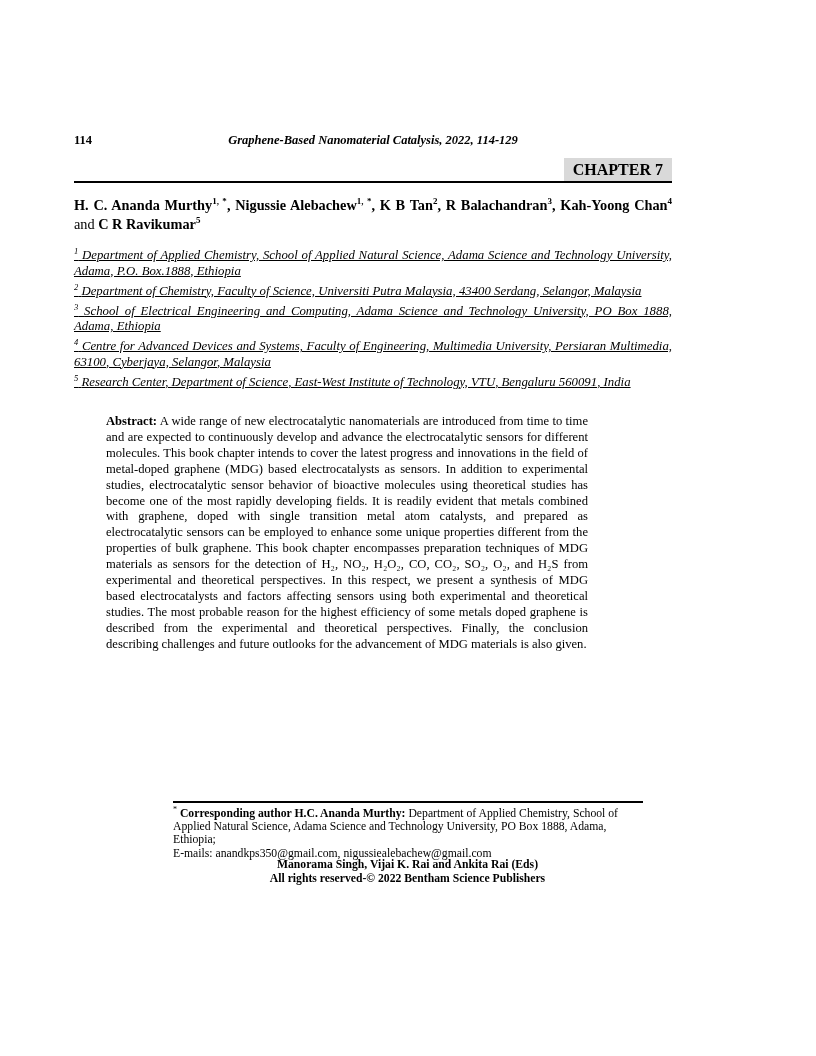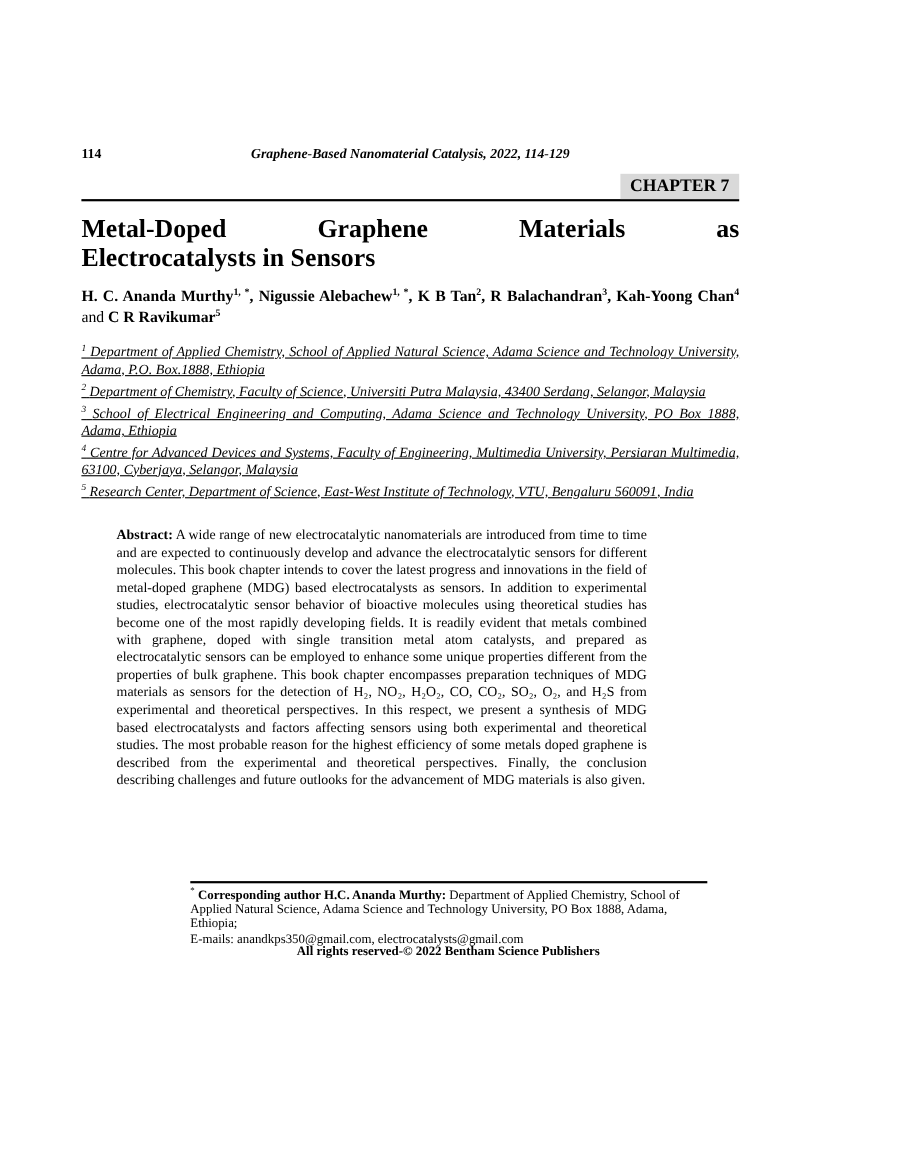--- a/index.html
+++ b/index.html
@@ -96,40 +96,37 @@
 
     <div class="header">
       <span class="pageno">114</span>
       <span class="running">Graphene-Based Nanomaterial Catalysis, 2022, 114-129</span>
     </div>
 
     <div class="chapter-row">
       <span class="chapter-label" style="background-color:#d9d9d9">CHAPTER 7</span>
     </div>
 
-    <h1 class="title">
-      <span class="title-line1">Metal-Doped Graphene Materials as</span>
-      <span class="title-line2">Electrocatalysts in Sensors</span>
-    </h1>
 
     <p class="authors"><span></span><span>H. C. Ananda Murthy</span><sup>1, *</sup><span>, </span><span>Nigussie Alebachew</span><sup>1, *</sup><span>, </span><span>K B Tan</span><sup>2</sup><span>, </span><span>R Balachandran</span><sup>3</sup><span>, </span><span>Kah-Yoong Chan</span><sup>4</sup><span class="plain"> and </span><span>C R Ravikumar</span><sup>5</sup></p>
 
     <div class="affiliations">
       <p class="aff"><sup>1</sup> <span>Department of Applied Chemistry, School of Applied Natural Science, Adama Science and Technology University, Adama, P.O. Box.1888, Ethiopia</span></p>
       <p class="aff"><sup>2</sup> <span>Department of Chemistry, Faculty of Science, Universiti Putra Malaysia, 43400 Serdang, Selangor, Malaysia</span></p>
       <p class="aff"><sup>3</sup> <span>School of Electrical Engineering and Computing, Adama Science and Technology University, PO Box 1888, Adama, Ethiopia</span></p>
       <p class="aff"><sup>4</sup> <span>Centre for Advanced Devices and Systems, Faculty of Engineering, Multimedia University, Persiaran Multimedia, 63100, Cyberjaya, Selangor, Malaysia</span></p>
       <p class="aff"><sup>5</sup> <span>Research Center, Department of Science, East-West Institute of Technology, VTU, Bengaluru 560091, India</span></p>
     </div>
 
     <p class="abstract"><b>Abstract:</b> <span>A wide range of new electrocatalytic nanomaterials are introduced from time to time and are expected to continuously develop and advance the electrocatalytic sensors for different molecules. This book chapter intends to cover the latest progress and innovations in the field of metal-doped graphene (MDG) based electrocatalysts as sensors. In addition to experimental studies, electrocatalytic sensor behavior of bioactive molecules using theoretical studies has become one of the most rapidly developing fields. It is readily evident that metals combined with graphene, doped with single transition metal atom catalysts, and prepared as electrocatalytic sensors can be employed to enhance some unique properties different from the properties of bulk graphene. This book chapter encompasses preparation techniques of MDG materials as sensors for the detection of H₂, NO₂, H₂O₂, CO, CO₂, SO₂, O₂, and H₂S from experimental and theoretical perspectives. In this respect, we present a synthesis of MDG based electrocatalysts and factors affecting sensors using both experimental and theoretical studies. The most probable reason for the highest efficiency of some metals doped graphene is described from the experimental and theoretical perspectives. Finally, the conclusion describing challenges and future outlooks for the advancement of MDG materials is also given.</span></p>
 
   </div>
 
   <div class="footnote">
     <div><sup>*</sup> <b>Corresponding author H.C. Ananda Murthy:</b> <span>Department of Applied Chemistry, School of Applied Natural Science, Adama Science and Technology University, PO Box 1888, Adama, Ethiopia;</span></div>
-    <div>E-mails: anandkps350@gmail.com, electrocatalysts@gmail.com</div>
+    <div>E-mails: anandkps350@gmail.com, nigussiealebachew@gmail.com</div>
   </div>
 
   <div class="eds">
+    <div>Manorama Singh, Vijai K. Rai and Ankita Rai (Eds)</div>
     <div>All rights reserved-© 2022 Bentham Science Publishers</div>
   </div>
 </div>
 
 </body></html>

